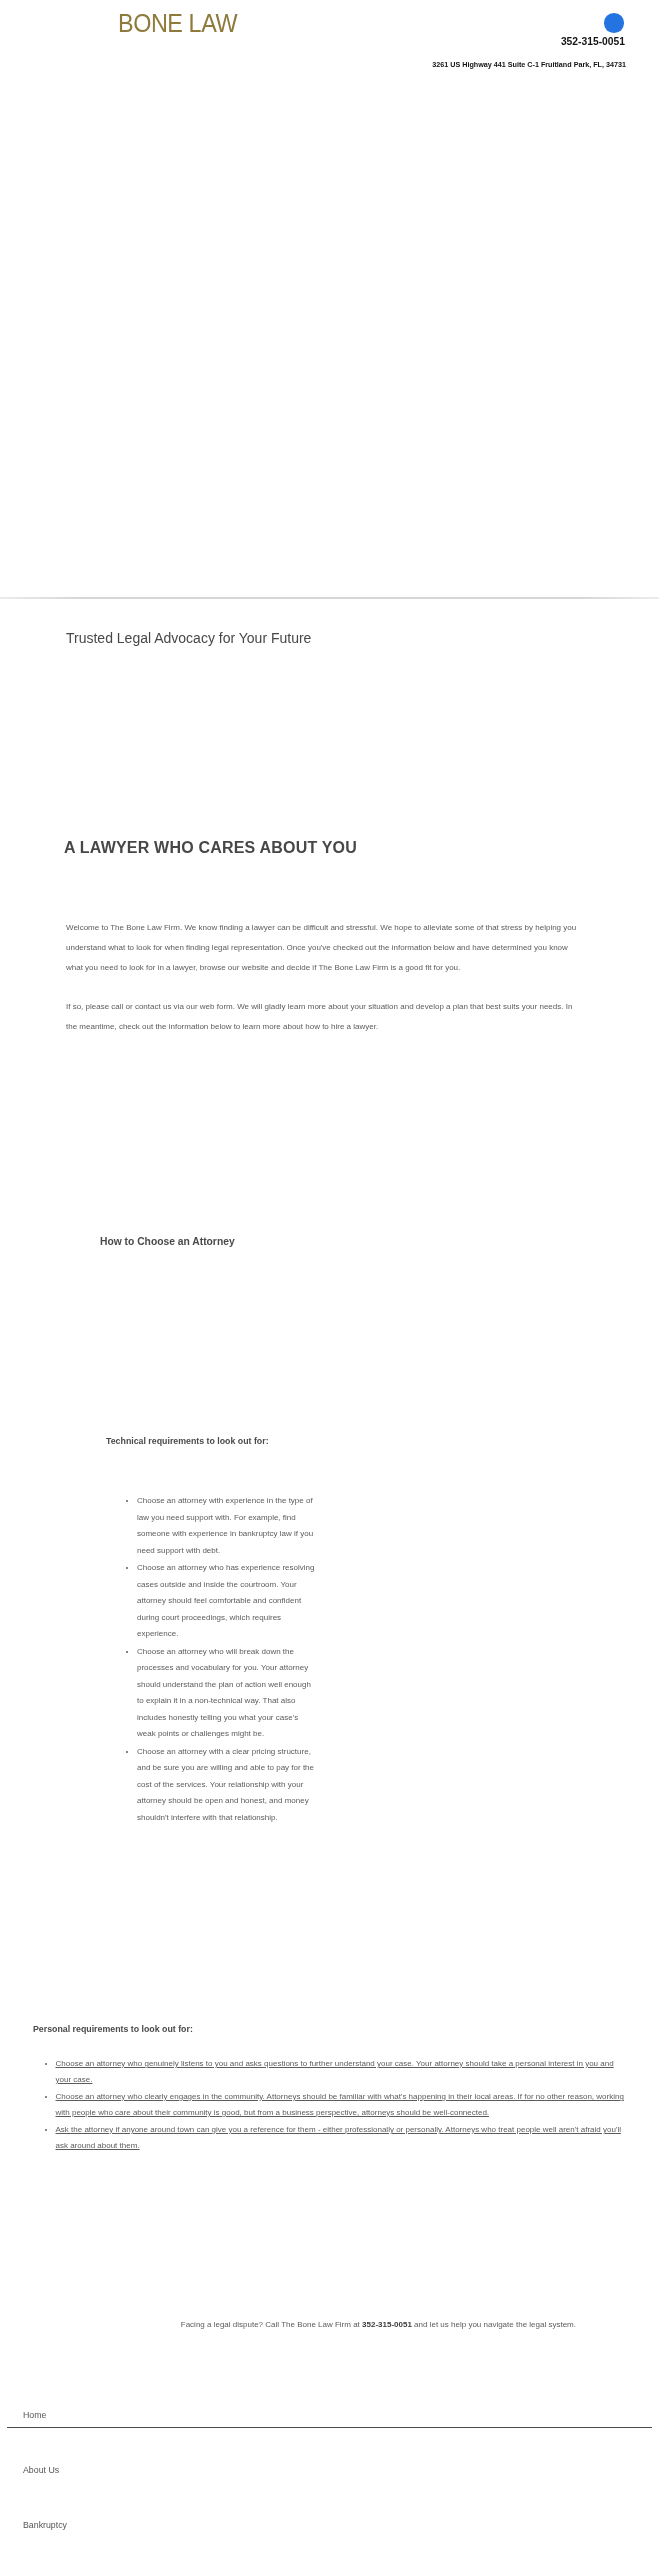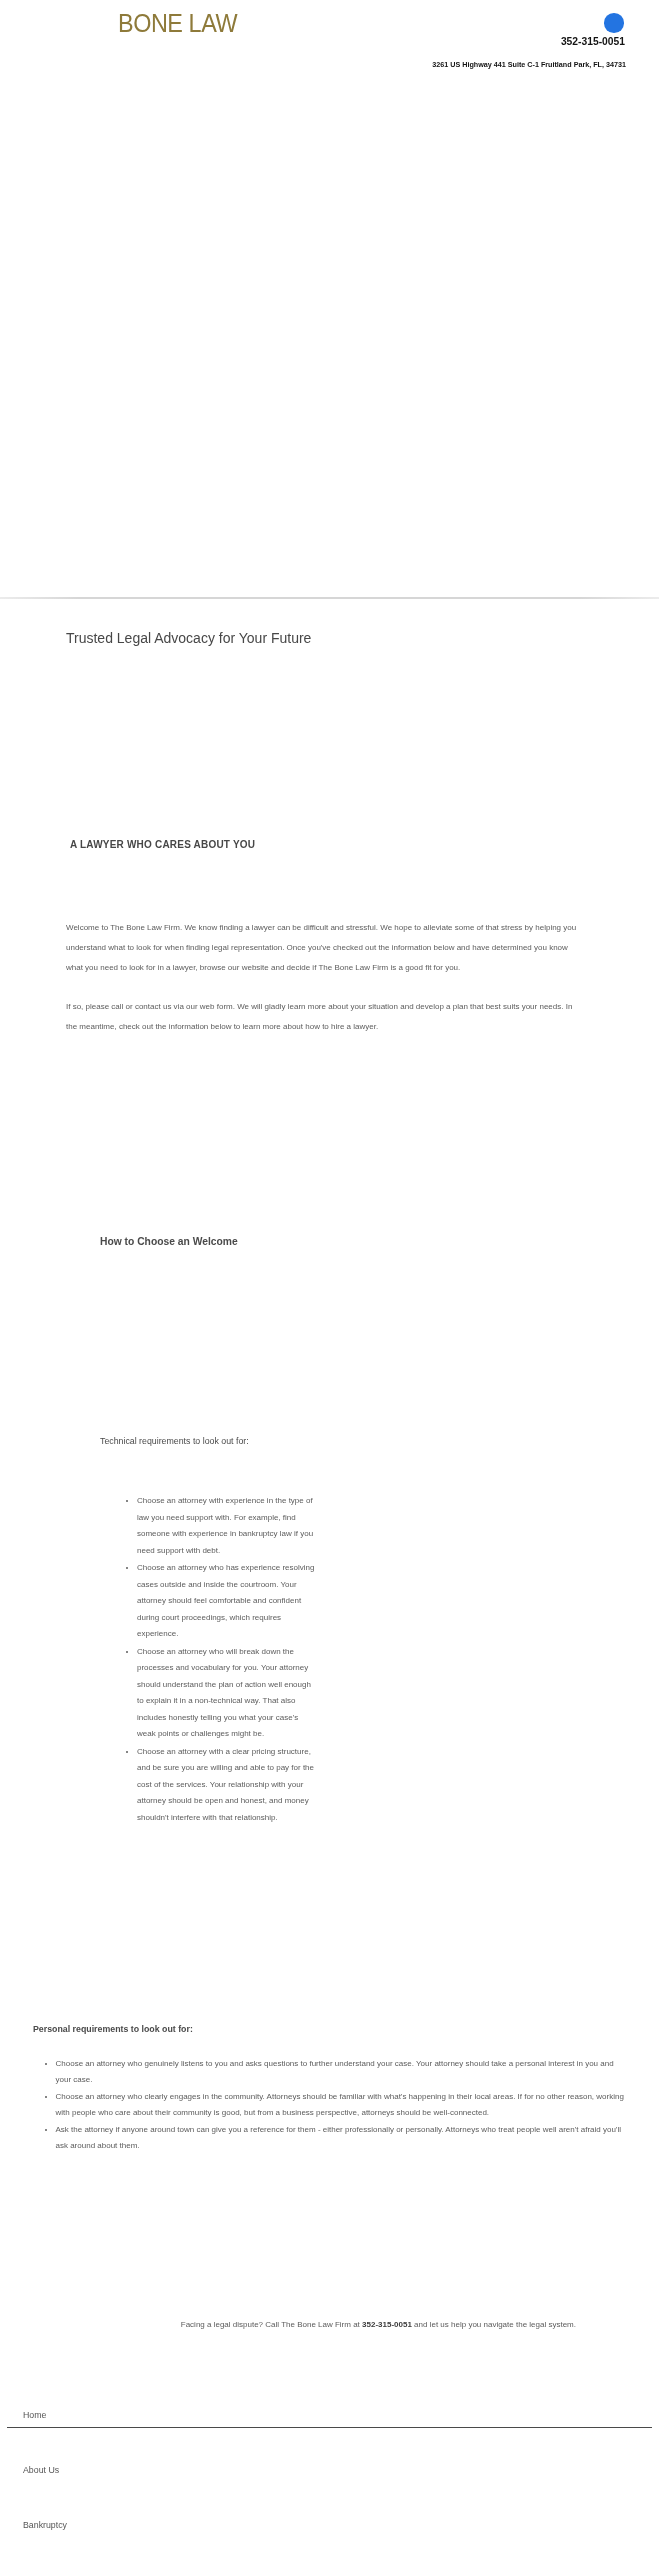--- a/index.html
+++ b/index.html
@@ -13,37 +13,37 @@
         background:#2374e1;cursor:pointer;}
   .header-phone{position:absolute;right:34px;top:36px;font-size:10.3px;font-weight:700;color:#141414;}
   .header-address{position:absolute;right:33px;top:60px;font-size:7.2px;font-weight:700;color:#141414;white-space:nowrap;}
 
   
   .hero-divider{position:absolute;left:0;top:597px;width:100%;height:1.5px;
         background:linear-gradient(to right,#ececec,#d6d6d6 12%,#d6d6d6 88%,#ececec);}
   .hero-title{position:absolute;left:66px;top:630px;font-size:14px;font-weight:400;color:#474747;}
 
   
-  .intro-heading{position:absolute;left:70px;top:839px;font-size:10px;font-weight:700;
+  .intro-heading{position:absolute;left:64px;top:839px;font-size:16px;font-weight:700;
         color:#474747;letter-spacing:0.2px;}
   .intro-text{position:absolute;left:66px;top:881px;width:518px;font-size:8px;
         line-height:20px;color:#5c5c5c;margin-top:37px;}
   .intro-text p{margin:0 0 18.5px 0;}
 
   
   .choose-heading{position:absolute;left:100px;top:1236px;font-size:10.3px;font-weight:700;color:#4a4a4a;}
-  .tech-heading{position:absolute;left:100px;top:1436px;font-size:8.8px;font-weight:400;color:#4a4a4a;}
+  .tech-heading{position:absolute;left:106px;top:1436px;font-size:8.8px;font-weight:700;color:#4a4a4a;}
   .tech-list{position:absolute;left:103px;top:1477px;width:181px;margin:16px;padding:0 0 0 18px;
         font-size:8px;line-height:16.5px;color:#5c5c5c;}
   .tech-list li{margin:0 0 1px 0;}
 
   .personal-heading{position:absolute;left:33px;top:2024px;font-size:8.8px;font-weight:700;color:#4a4a4a;}
   .personal-list{position:absolute;left:37px;top:2056px;width:587px;margin:0;padding:0 0 0 18.5px;
         font-size:8px;line-height:16px;color:#5c5c5c;}
-  .personal-list li{margin:0 16px 1px 0;}
+  .personal-list li{margin:0 16px 1px 0;text-decoration:underline;}
 
   
   .cta{position:absolute;left:0;top:2320px;width:576px;text-align:right;font-size:8px;color:#5c5c5c;}
   .cta .cta-phone{font-weight:700;color:#3d3d3d;}
 
   
   .footer-nav{position:absolute;left:0;top:2410px;width:659px;margin:0;padding:0;list-style:none;}
   .footer-nav li{height:55px;padding-left:23px;box-sizing:border-box;font-size:8.8px;color:#565656;cursor:pointer;}
   .home-divider{position:absolute;left:7.2px;top:2427px;width:645px;height:1px;background:#4a4a4a;}
 </style>
@@ -59,21 +59,21 @@
 
   <div class="hero-divider"></div>
   <div class="hero-title">Trusted Legal Advocacy for Your Future</div>
 
   <div class="intro-heading">A LAWYER WHO CARES ABOUT YOU</div>
   <div class="intro-text">
     <p>Welcome to The Bone Law Firm. We know finding a lawyer can be difficult and stressful. We hope to alleviate some of that stress by helping you understand what to look for when finding legal representation. Once you've checked out the information below and have determined you know what you need to look for in a lawyer, browse our website and decide if The Bone Law Firm is a good fit for you.</p>
     <p>If so, please call or contact us via our web form. We will gladly learn more about your situation and develop a plan that best suits your needs. In the meantime, check out the information below to learn more about how to hire a lawyer.</p>
   </div>
 
-  <div class="choose-heading">How to Choose an Welcome</div>
+  <div class="choose-heading">How to Choose an Attorney</div>
 
   <div class="tech-heading">Technical requirements to look out for:</div>
   <ul class="tech-list">
     <li>Choose an attorney with experience in the type of law you need support with. For example, find someone with experience in bankruptcy law if you need support with debt.</li>
     <li>Choose an attorney who has experience resolving cases outside and inside the courtroom. Your attorney should feel comfortable and confident during court proceedings, which requires experience.</li>
     <li>Choose an attorney who will break down the processes and vocabulary for you. Your attorney should understand the plan of action well enough to explain it in a non-technical way. That also includes honestly telling you what your case's weak points or challenges might be.</li>
     <li>Choose an attorney with a clear pricing structure, and be sure you are willing and able to pay for the cost of the services. Your relationship with your attorney should be open and honest, and money shouldn't interfere with that relationship.</li>
   </ul>
 
   <div class="personal-heading">Personal requirements to look out for:</div>

